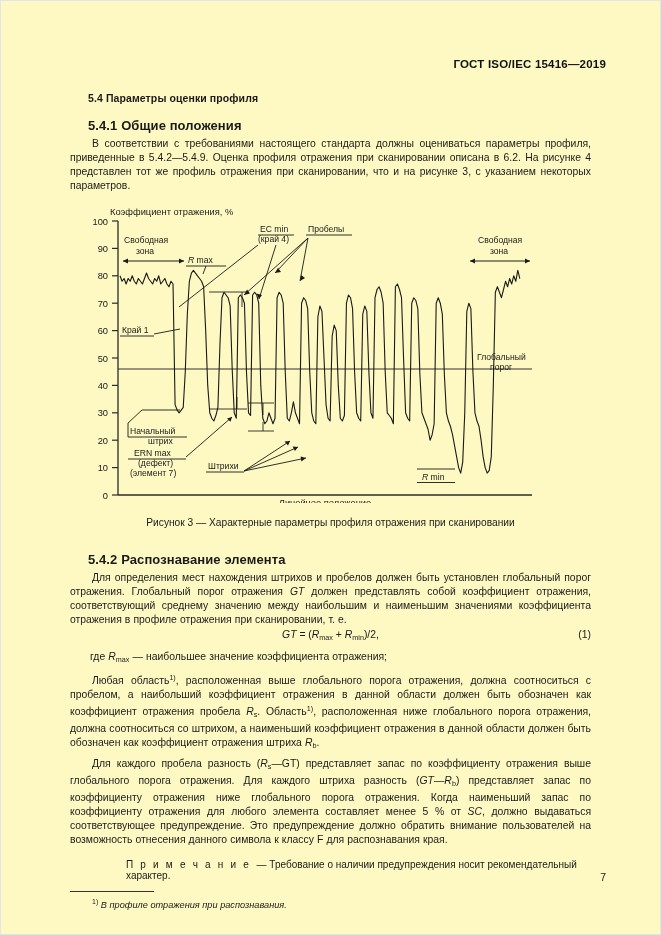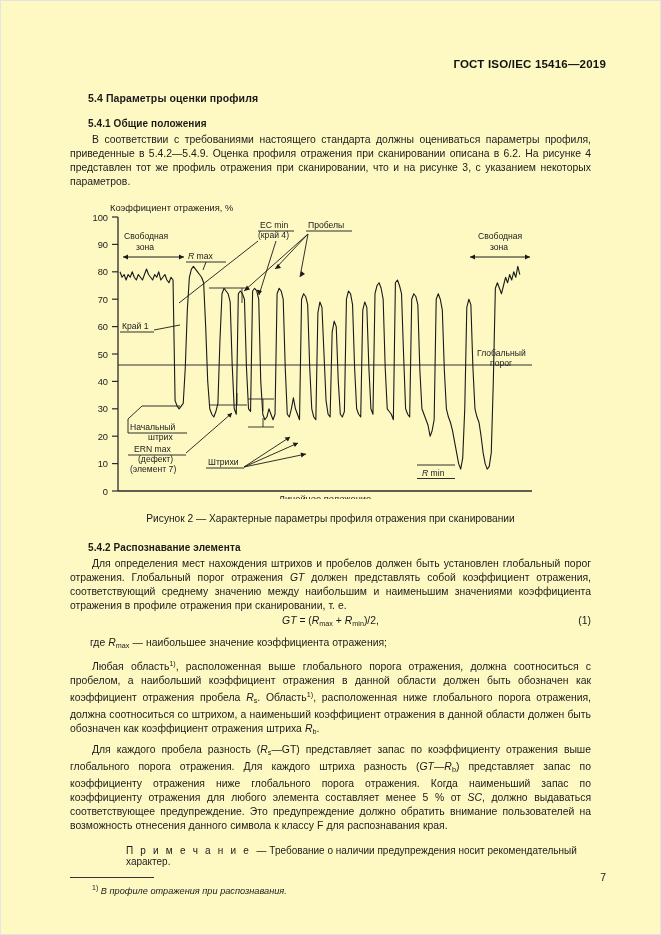--- a/index.html
+++ b/index.html
@@ -24,21 +24,21 @@
     color:#111;
   }
 
   .content { position:absolute; left:70px; top:92px; width:521px; }
 
   h2.sec {
     font-size:10.5px; font-weight:bold; margin:0 0 9px 18px;
     letter-spacing:0.1px;
   }
   h3.sec {
-    font-size:10px; font-weight:bold; margin:14px 0 0 18px;
+    font-size:13px; font-weight:bold; margin:14px 0 0 18px;
     letter-spacing:0.1px;
   }
   p.body {
     font-size:10.4px; line-height:14.0px; margin:4px 0 0 0;
     text-align:justify; text-indent:22px; letter-spacing:0.0px;
     word-spacing:0.2px;
   }
   p.body.noind { text-indent:0;margin-left:20px; }
 
   .formula-row {
@@ -219,23 +219,23 @@
           <text class="anno" x="416" y="40">Свободная</text>
           <text class="anno" x="428" y="51">зона</text>
           <line x1="408" y1="58" x2="468" y2="58" stroke="#1a1a1a" stroke-width="1"></line>
           <path d="M408,58 L413,55.5 L413,60.5 Z" fill="#1a1a1a"></path>
           <path d="M468,58 L463,55.5 L463,60.5 Z" fill="#1a1a1a"></path>
         </g>
 
         <text class="axlabel" x="263" y="303" text-anchor="middle">Линейное положение</text>
       </svg>
     </div>
-    <div class="figcaption">Рисунок 2 — Характерные параметры профиля отражения при сканировании</div>
-
-    <h3 class="sec" style="margin-top:18px">5.4.2  Распознавание элемента</h3>
+    <div class="figcaption">Рисунок 3 — Характерные параметры профиля отражения при сканировании</div>
+
+    <h3 class="sec" style="margin-top:24px">5.4.2  Распознавание элемента</h3>
 
     <p class="body"><span>Для определения мест нахождения штрихов и пробелов должен быть установлен глобальный порог отражения. Глобальный порог отражения </span><i class="it">GT</i><span> должен представлять собой коэффициент отражения, соответствующий среднему значению между наибольшим и наименьшим значениями коэффициента отражения в профиле отражения при сканировании, т. е.</span></p>
 
     <div class="formula-row">
       <span class="formula"><i>GT</i> = (<i>R</i><sub>max</sub> + <i>R</i><sub>min</sub>)/2,</span>
       <span class="eqnum">(1)</span>
     </div>
 
     <p class="body noind" style="margin-top:6px"><span>где </span><i class="it">R</i><sub>max</sub> <span>— наибольшее значение коэффициента отражения;</span></p>
 

